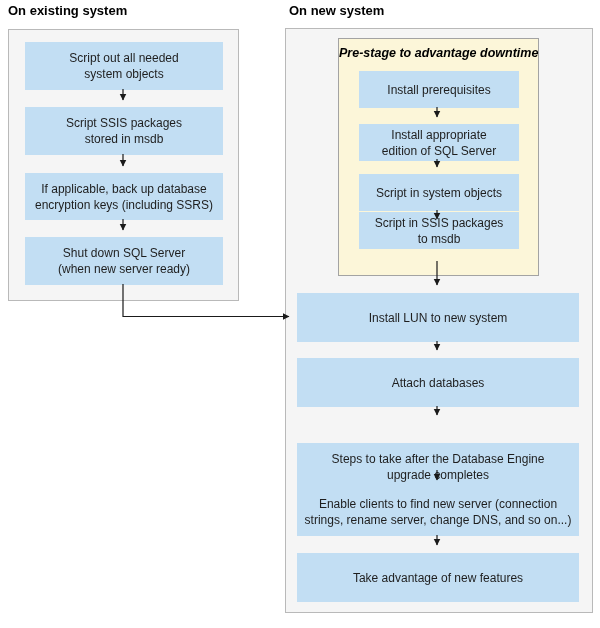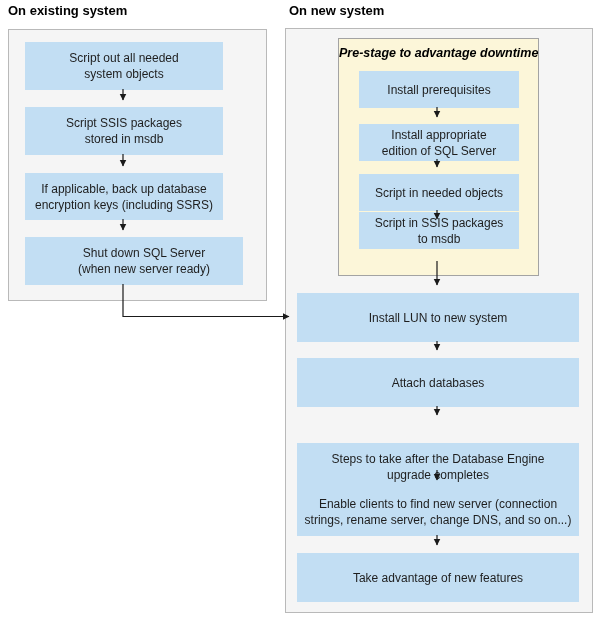--- a/index.html
+++ b/index.html
@@ -20,39 +20,39 @@
   }
   .left-header  { left: 8px; }
   .right-header { left: 289px; }
 
   .panel {
     position: absolute;
     background: var(--panel_fill, #f5f5f5);
     border: 1px solid var(--panel_border, #b9b9b9);
     box-sizing: border-box;
   }
-  .left-panel  { left: 8px;   top: 29px; width: 259px; height: 272px; }
+  .left-panel  { left: 8px;   top: 29px; width: 231px; height: 272px; }
   .right-panel { left: 285px; top: 28px; width: 308px; height: 585px; }
 
   .fbox {
     position: absolute;
     background: var(--box_fill, #c2def3);
     display: flex; align-items: center; justify-content: center;
     text-align: center;
     white-space: pre-line;
     font-size: 12px; line-height: 16px;
     color: var(--text_color, #1e1e1e);
   }
 
   
   .lbox { left: 16px; width: 198px; }
   .lbox1 { top: 12px;  height: 48px; }
   .lbox2 { top: 77px;  height: 48px; }
   .lbox3 { top: 143px; height: 47px; }
-  .lbox4 { top: 207px; height: 48px; padding-left: 20px; }
+  .lbox4 { top: 207px; height: 48px; }
 
   
   .prestage {
     position: absolute; left: 52px; top: 9px; width: 201px; height: 238px;
     background: var(--prestage_fill, #fcf6d9);
     border: 1px solid var(--prestage_border, #a3a3a3);
     box-sizing: border-box;
   }
   .prestage-title {
     position: absolute; top: 7px; left: 0; width: 100%;
@@ -98,21 +98,21 @@
     <div class="fbox lbox lbox4">Shut down SQL Server
 (when new server ready)</div>
   </div>
 
   <div class="panel right-panel">
     <div class="prestage">
       <div class="prestage-title">Pre-stage to advantage downtime</div>
       <div class="fbox pbox pbox1">Install prerequisites</div>
       <div class="fbox pbox pbox2">Install appropriate
 edition of SQL Server</div>
-      <div class="fbox pbox pbox3">Script in needed objects</div>
+      <div class="fbox pbox pbox3">Script in system objects</div>
       <div class="fbox pbox pbox4">Script in SSIS packages
 to msdb</div>
     </div>
     <div class="fbox wbox wbox1">Install LUN to new system</div>
     <div class="fbox wbox wbox2">Attach databases</div>
     <div class="fbox wbox wbox3">Steps to take after the Database Engine
 upgrade completes</div>
     <div class="fbox wbox wbox4">Enable clients to find new server (connection
 strings, rename server, change DNS, and so on...)</div>
     <div class="fbox wbox wbox5">Take advantage of new features</div>

